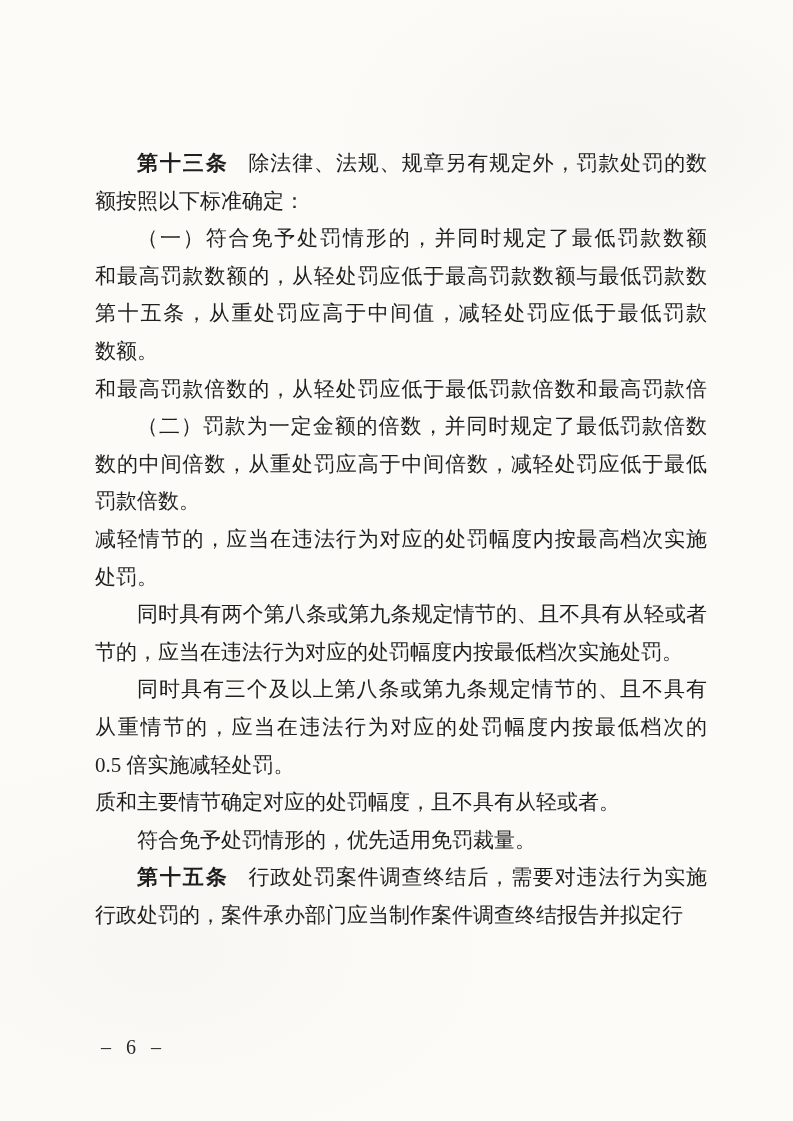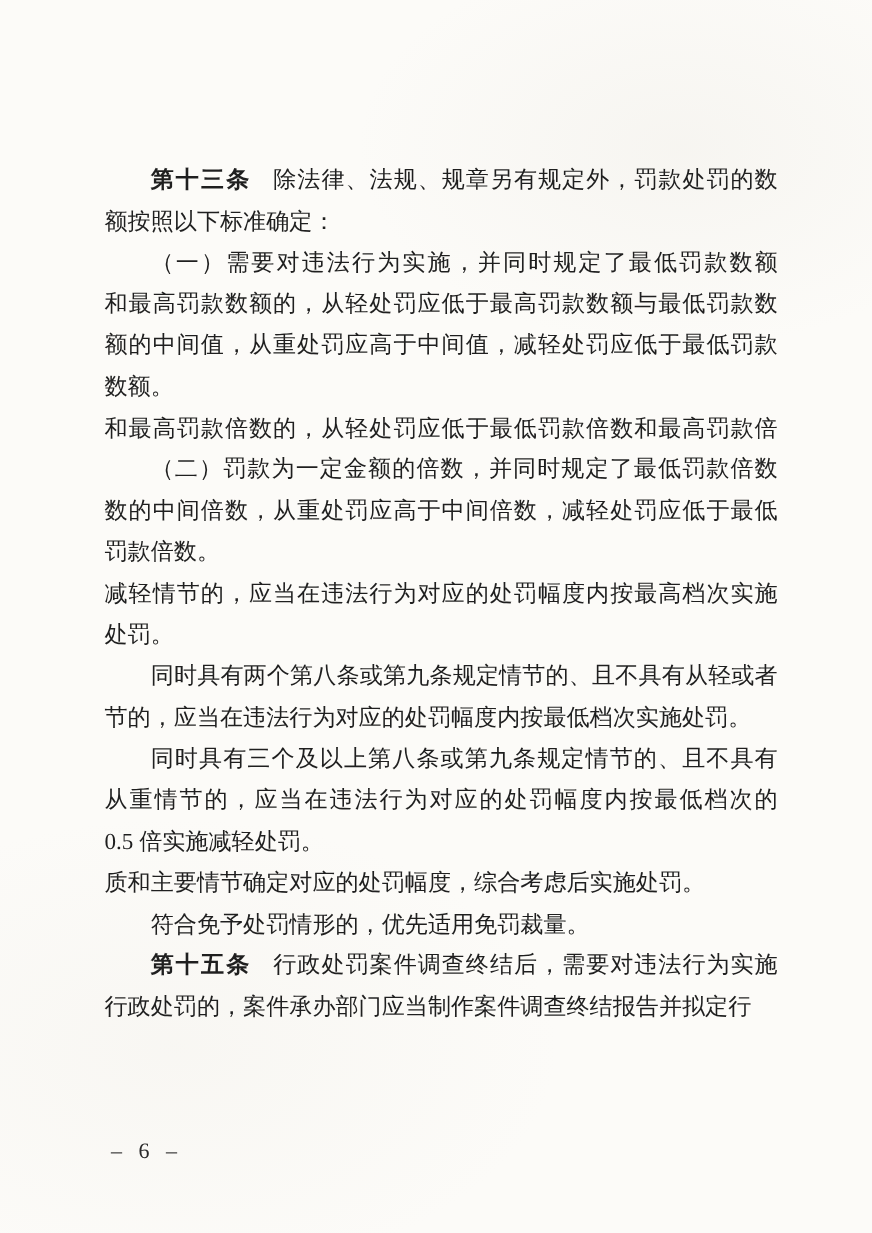--- a/index.html
+++ b/index.html
@@ -70,23 +70,23 @@
 </head>
 <body>
 
 <div class="page">
   <main class="text-block" id="doc-body">
       <div class="para">
         <div class="line stretch indent"><span class="lead">第十三条</span><span>除法律、法规、规章另有规定外，罚款处罚的数</span></div>
         <div class="line">额按照以下标准确定：</div>
       </div>
       <div class="para">
-        <div class="line stretch indent">（一）需要对违法行为实施，并同时规定了最低罚款数额</div>
+        <div class="line stretch indent">（一）符合免予处罚情形的，并同时规定了最低罚款数额</div>
         <div class="line stretch">和最高罚款数额的，从轻处罚应低于最高罚款数额与最低罚款数</div>
-        <div class="line stretch">额的中间值，从重处罚应高于中间值，减轻处罚应低于最低罚款</div>
+        <div class="line stretch">第十五条，从重处罚应高于中间值，减轻处罚应低于最低罚款</div>
         <div class="line">数额。</div>
       </div>
       <div class="para">
         <div class="line stretch">和最高罚款倍数的，从轻处罚应低于最低罚款倍数和最高罚款倍</div>
         <div class="line stretch indent">（二）罚款为一定金额的倍数，并同时规定了最低罚款倍数</div>
         <div class="line stretch">数的中间倍数，从重处罚应高于中间倍数，减轻处罚应低于最低</div>
         <div class="line">罚款倍数。</div>
       </div>
       <div class="para">
         <div class="line stretch">减轻情节的，应当在违法行为对应的处罚幅度内按最高档次实施</div>
@@ -95,21 +95,21 @@
       <div class="para">
         <div class="line stretch indent">同时具有两个第八条或第九条规定情节的、且不具有从轻或者</div>
         <div class="line">节的，应当在违法行为对应的处罚幅度内按最低档次实施处罚。</div>
       </div>
       <div class="para">
         <div class="line stretch indent">同时具有三个及以上第八条或第九条规定情节的、且不具有</div>
         <div class="line stretch">从重情节的，应当在违法行为对应的处罚幅度内按最低档次的</div>
         <div class="line">0.5 倍实施减轻处罚。</div>
       </div>
       <div class="para">
-        <div class="line">质和主要情节确定对应的处罚幅度，综合考虑后实施处罚。</div>
+        <div class="line">质和主要情节确定对应的处罚幅度，且不具有从轻或者。</div>
       </div>
       <div class="para">
         <div class="line indent">符合免予处罚情形的，优先适用免罚裁量。</div>
       </div>
       <div class="para">
         <div class="line stretch indent"><span class="lead">第十五条</span><span>行政处罚案件调查终结后，需要对违法行为实施</span></div>
         <div class="line">行政处罚的，案件承办部门应当制作案件调查终结报告并拟定行</div>
       </div>
     </main>
   <div class="page-number">– 6 –</div>

